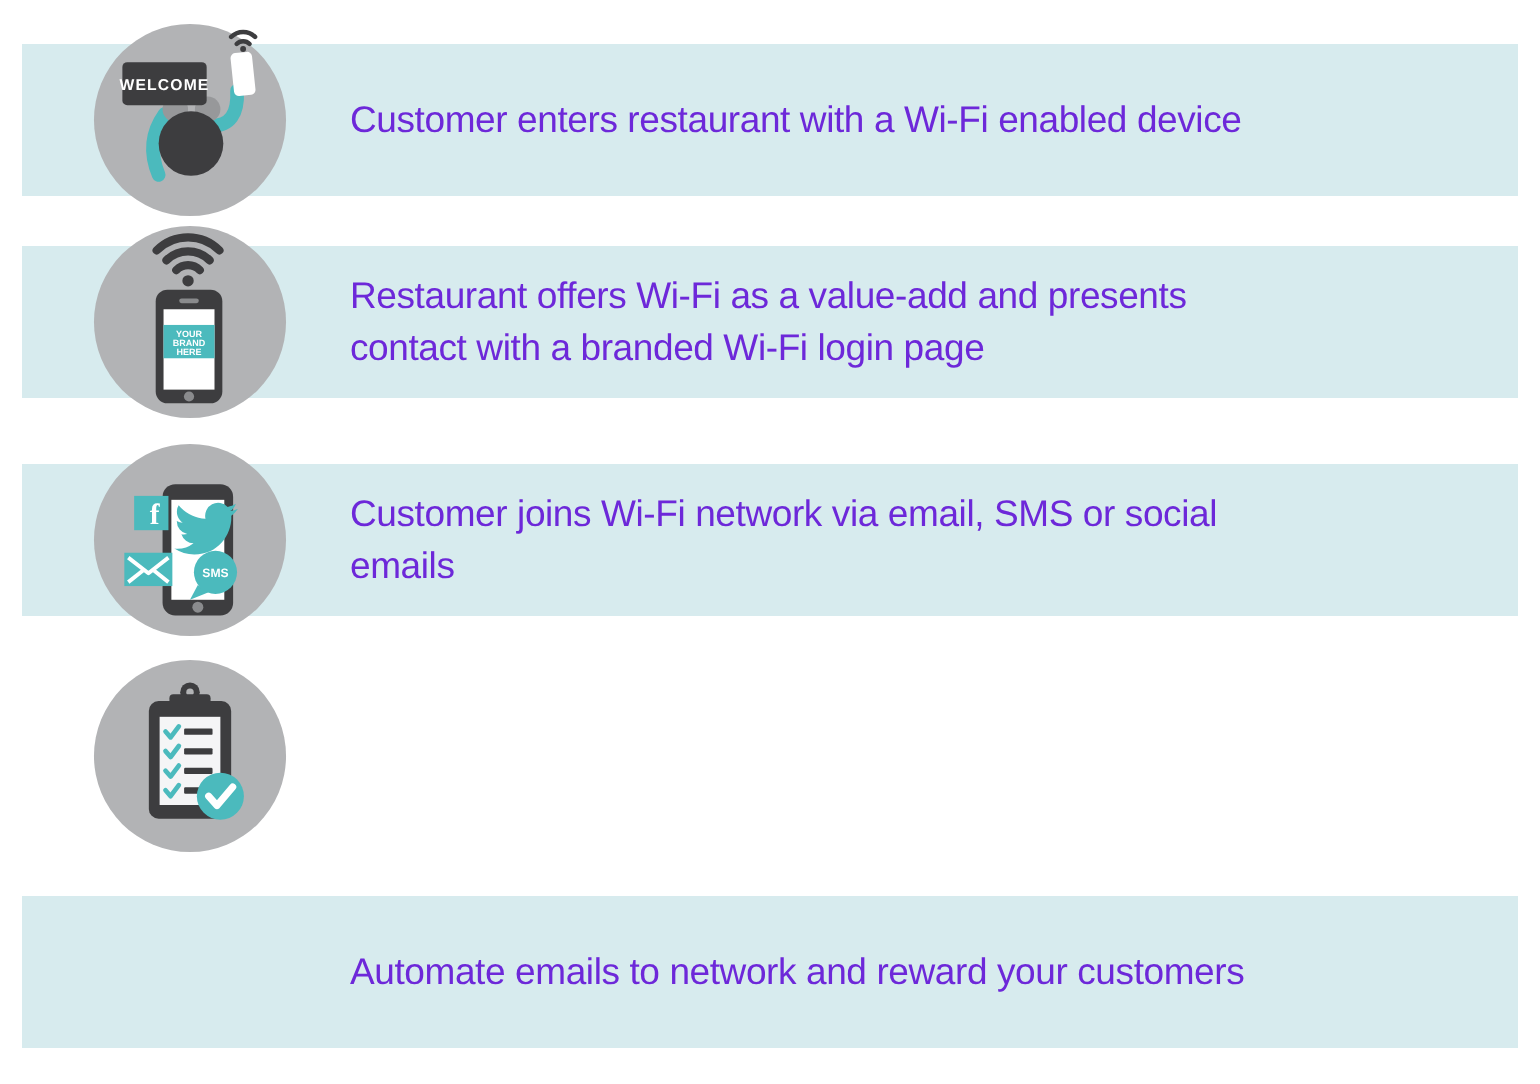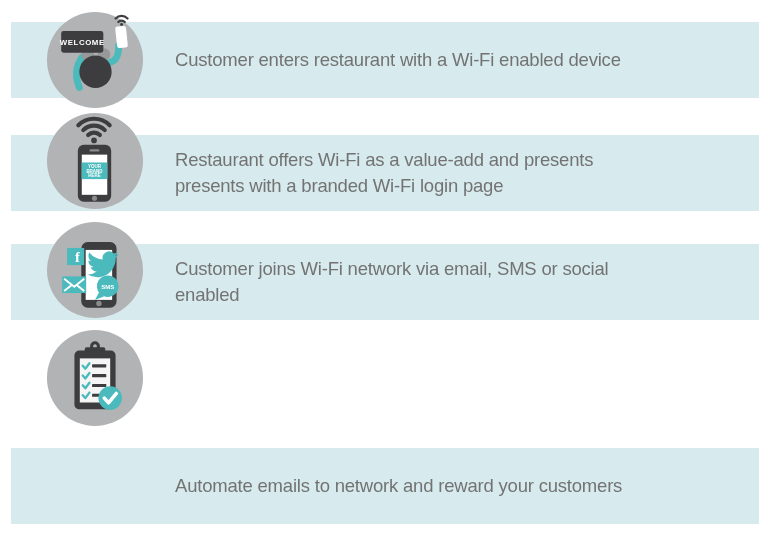--- a/index.html
+++ b/index.html
@@ -11,21 +11,21 @@
     overflow:hidden;
   }
   .band{
     position:absolute;
     left:11px;width:748px;height:76px;
     background:#d7ebee;
     display:flex;align-items:center;
   }
   .step-text{
     padding-left:164px;
-    color:#737373;
+    color:#6d28d9;
     font-size:18.5px;
     line-height:26px;
     letter-spacing:-0.2px;
   }
   .badge{
     position:absolute;
     left:46px;width:98px;height:98px;
   }
   .badge svg{display:block;width:98px;height:98px;}
 </style>
@@ -59,24 +59,24 @@
       </g>
 
       <g stroke="#3d3d3f" stroke-width="2.3" fill="none" stroke-linecap="round">
         <path d="M73.8,11.2 a4.6,4.6 0 0 1 6.6,0"></path>
         <path d="M71,7.6 a8.6,8.6 0 0 1 12.2,0"></path>
       </g>
       <circle cx="77.1" cy="13.8" r="1.5" fill="#3d3d3f"></circle>
     </svg>
   </div>
 
-  <div class="band" style="top:135px">
+  <div class="band" style="top:123px">
     <div class="step-text">
       <div>Restaurant offers Wi-Fi as a value-add and presents</div>
-      <div>presents with a branded Wi-Fi login page</div>
+      <div>contact with a branded Wi-Fi login page</div>
     </div>
   </div>
   <div class="badge" style="top:112px">
     <svg viewBox="0 0 100 100">
       <circle cx="50" cy="50" r="49" fill="#b2b3b5"></circle>
 
       <g stroke="#3d3d3f" stroke-width="4.2" fill="none" stroke-linecap="round">
         <path d="M43,23.5 a8.5,8.5 0 0 1 12,0"></path>
         <path d="M38,18.5 a15.6,15.6 0 0 1 22,0"></path>
         <path d="M33,13.5 a22.6,22.6 0 0 1 32,0"></path>
@@ -89,24 +89,24 @@
       <rect x="36.5" y="51.5" width="26" height="17" fill="#4bbabd"></rect>
       <g font-family="Liberation Sans, sans-serif" font-size="4.6" font-weight="bold" fill="#ffffff" text-anchor="middle">
         <text x="49.5" y="57.6">YOUR</text>
         <text x="49.5" y="62.2">BRAND</text>
         <text x="49.5" y="66.8">HERE</text>
       </g>
       <circle cx="49.5" cy="88" r="2.6" fill="#8a8b8d"></circle>
     </svg>
   </div>
 
-  <div class="band" style="top:244px">
+  <div class="band" style="top:232px">
     <div class="step-text">
       <div>Customer joins Wi-Fi network via email, SMS or social</div>
-      <div>enabled</div>
+      <div>emails</div>
     </div>
   </div>
   <div class="badge" style="top:221px">
     <svg viewBox="0 0 100 100">
       <circle cx="50" cy="50" r="49" fill="#b2b3b5"></circle>
 
       <rect x="36" y="21.5" width="36" height="67" rx="6.5" fill="#3d3d3f"></rect>
       <rect x="40.5" y="29.5" width="27" height="51" fill="#ffffff"></rect>
       <circle cx="54" cy="84.3" r="2.8" fill="#8a8b8d"></circle>
 

